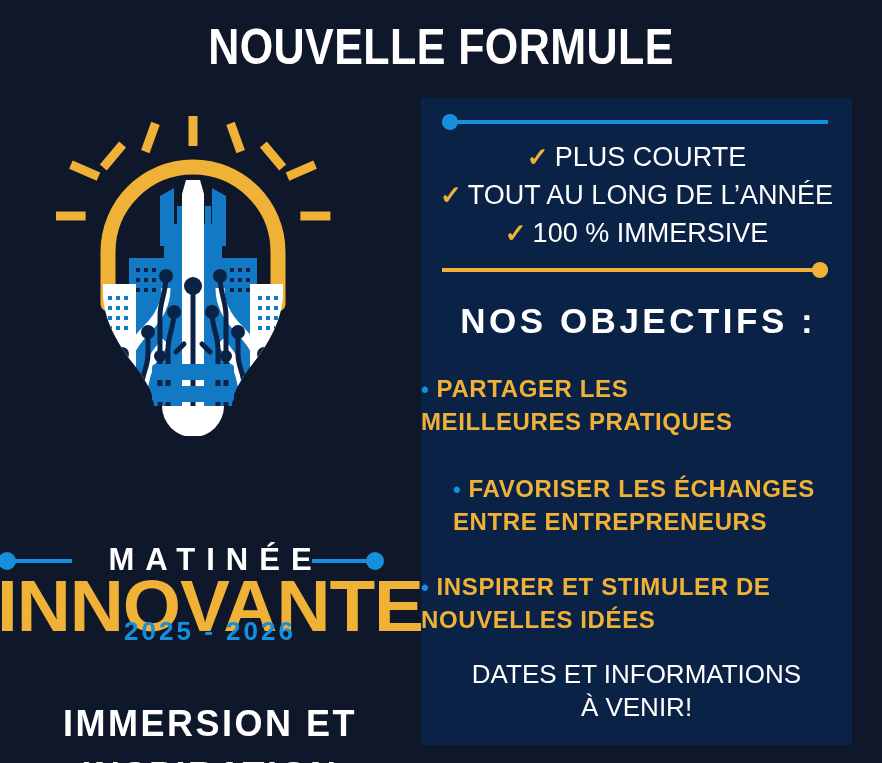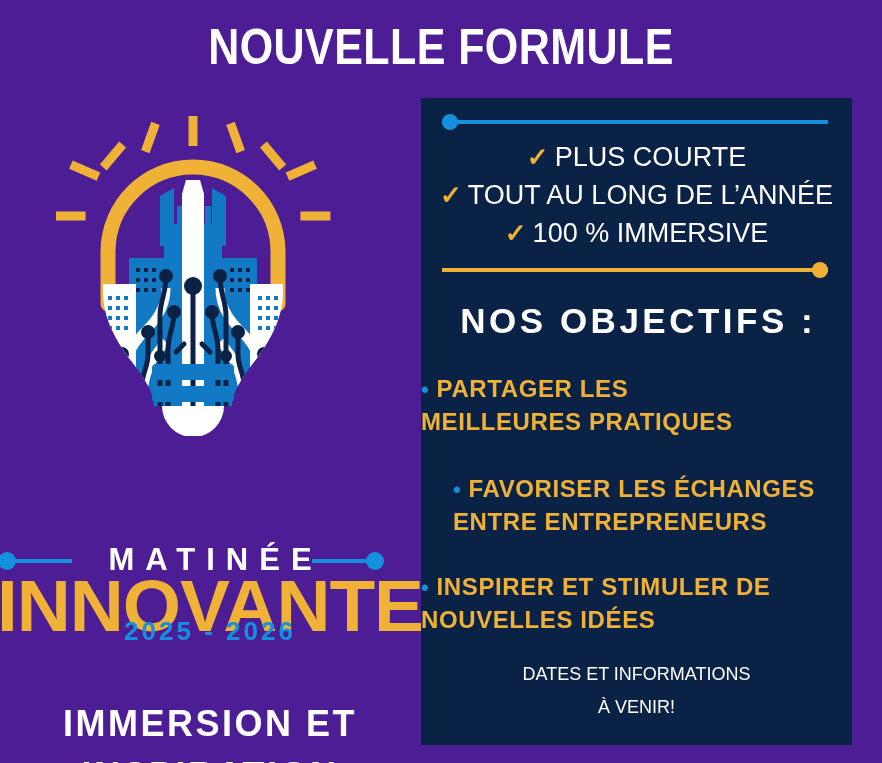--- a/index.html
+++ b/index.html
@@ -3,21 +3,21 @@
 <meta charset="utf-8">
 <style>
   html,body{margin:0;padding:0;}
   body{
     width:882px;height:763px;
     background:#04335f;
     font-family:"Liberation Sans", sans-serif;
     overflow:hidden;
     position:relative;
   }
-  #poster{position:absolute;left:0;top:0;width:882px;height:763px;background:#4c1d95;}
+  #poster{position:absolute;left:0;top:0;width:882px;height:763px;background:#0f172a;}
 
   
   .title{
     position:absolute;left:0;top:22px;width:882px;
     text-align:center;
     color:#ffffff;
     font-size:50px;
     font-weight:bold;
     letter-spacing:0.5px;
     transform:scaleX(0.86);
@@ -109,21 +109,21 @@
     color:#efb136;font-size:24px;font-weight:bold;letter-spacing:0.6px;
     line-height:32px;
   }
   .obj .bullet{color:#1490dd;font-size:22px;}
   .obj1{top:275px;}
   .obj2{top:375px;padding-left:32px;}
   .obj3{top:473px;}
 
   .footer-note{
     position:absolute;left:0;top:560px;width:431px;text-align:center;
-    color:#ffffff;font-size:18px;font-weight:normal;line-height:33px;
+    color:#ffffff;font-size:26px;font-weight:normal;line-height:33px;
   }
 </style>
 </head>
 <body>
 
 <div id="poster">
 
   <div class="title">NOUVELLE FORMULE</div>
 
   <div class="left-col">

